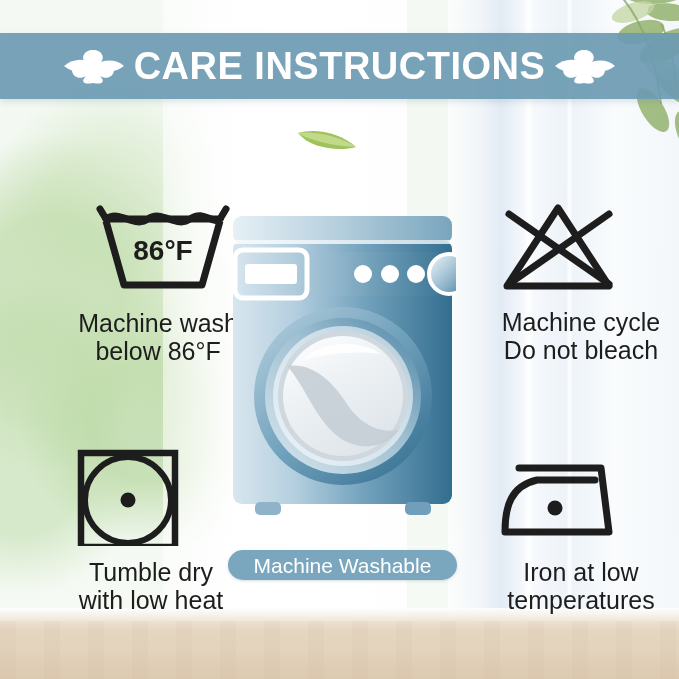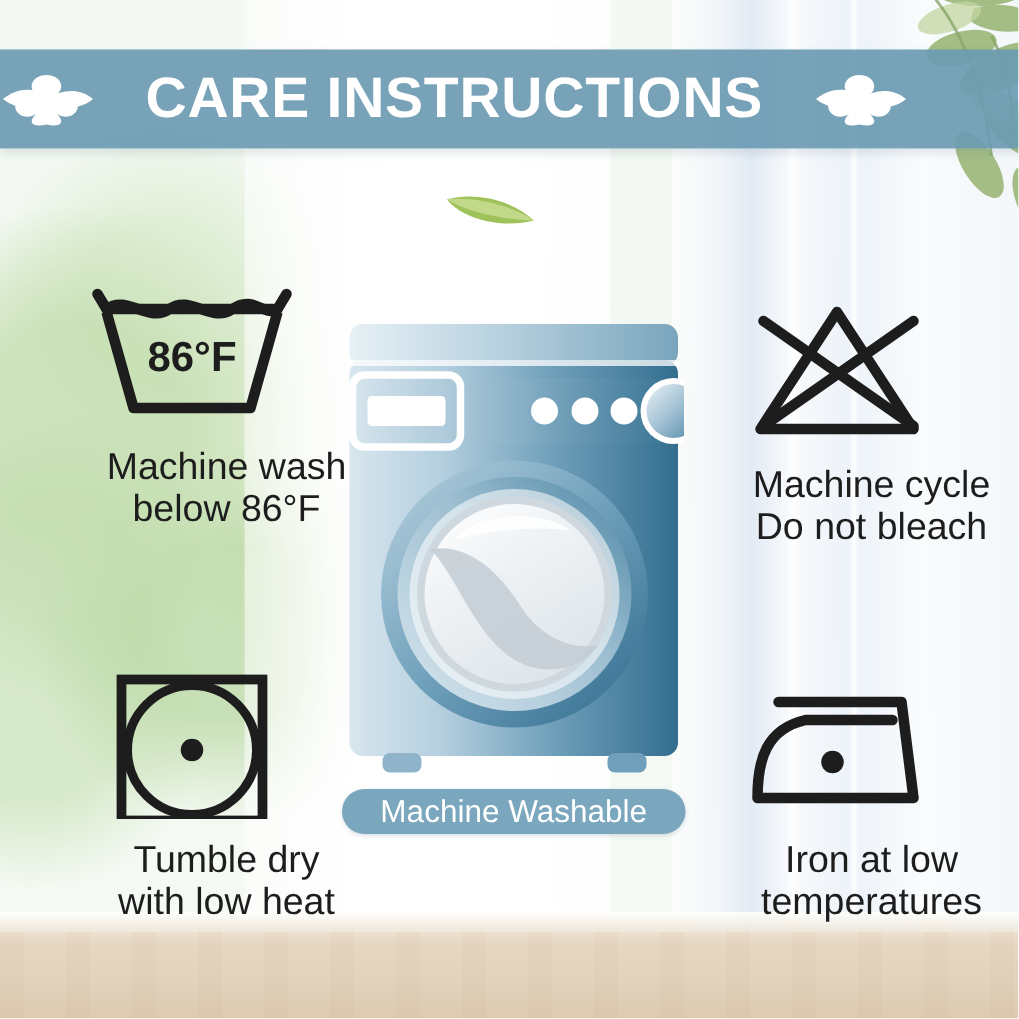--- a/index.html
+++ b/index.html
@@ -46,41 +46,41 @@
   .foliage{position:absolute;right:-10px;top:-16px;width:160px;height:170px;}
   .foliage svg{width:100%;height:100%;display:block;}
 
   .leaf-float{position:absolute;left:296px;top:126px;width:62px;height:26px;}
   .leaf-float svg{width:100%;height:100%;display:block;}
 
   
   .banner{position:absolute;left:0;top:33px;width:100%;height:66px;
     background:rgba(109,155,179,.93);
     box-shadow:0 3px 6px rgba(90,120,140,.18);
-    display:flex;align-items:center;justify-content:flex-start;gap:33px;}
+    display:flex;align-items:center;justify-content:center;gap:8px;}
   .banner-title{color:#fff;font-size:38px;font-weight:bold;letter-spacing:.5px;
     line-height:1;white-space:nowrap;}
   .orn{width:64px;height:40px;flex:none;}
   .orn svg{width:100%;height:100%;display:block;}
 
   
   .cell{position:absolute;display:flex;flex-direction:column;align-items:center;}
   .cell .glyph{display:block;}
   .cell .caption{margin-top:8px;text-align:center;color:#1d1d1d;font-size:25px;line-height:1.12;white-space:pre-line;margin-left:46px;}
 
-  #cell-wash{left:18px;top:184px;width:220px;}
+  #cell-wash{left:18px;top:197px;width:220px;align-items:flex-end;}
   #cell-bleach{left:448px;top:196px;width:220px;}
   #cell-dry{left:18px;top:446px;width:220px;}
   #cell-iron{left:448px;top:446px;width:220px;justify-content:flex-end;}
 
   
   .machine{position:absolute;left:229px;top:214px;width:227px;height:320px;}
   .machine svg{width:100%;height:100%;display:block;}
 
-  .badge{position:absolute;left:228px;top:526px;width:229px;height:30px;
+  .badge{position:absolute;left:228px;top:550px;width:229px;height:30px;
     background:#7aa7bd;border-radius:16px;display:flex;align-items:center;justify-content:center;
     box-shadow:0 1px 3px rgba(90,120,140,.25);}
   .badge span{color:#ffffff;font-size:21px;line-height:1;white-space:nowrap;}
 </style>
 </head>
 <body>
 
 <div id="stage">
 
   <div class="bg-base"></div>

